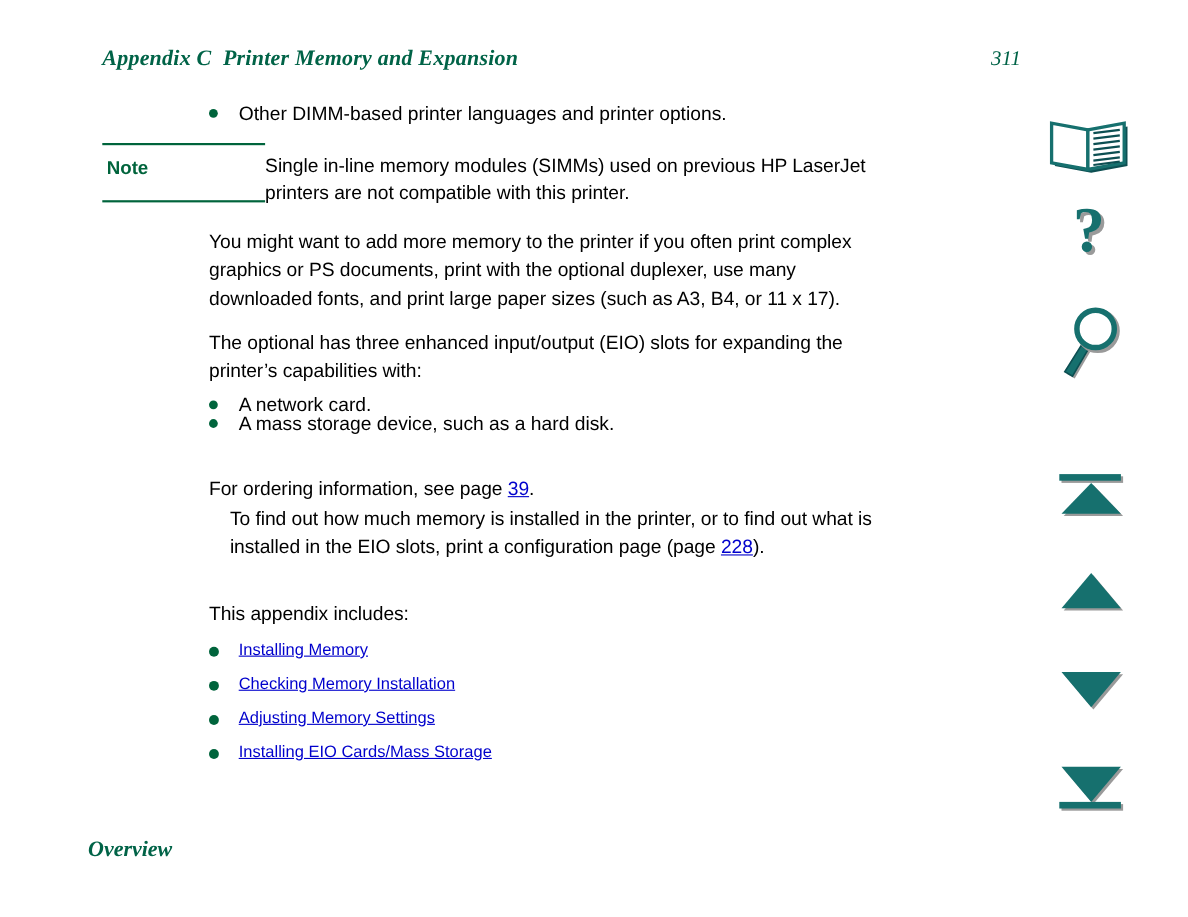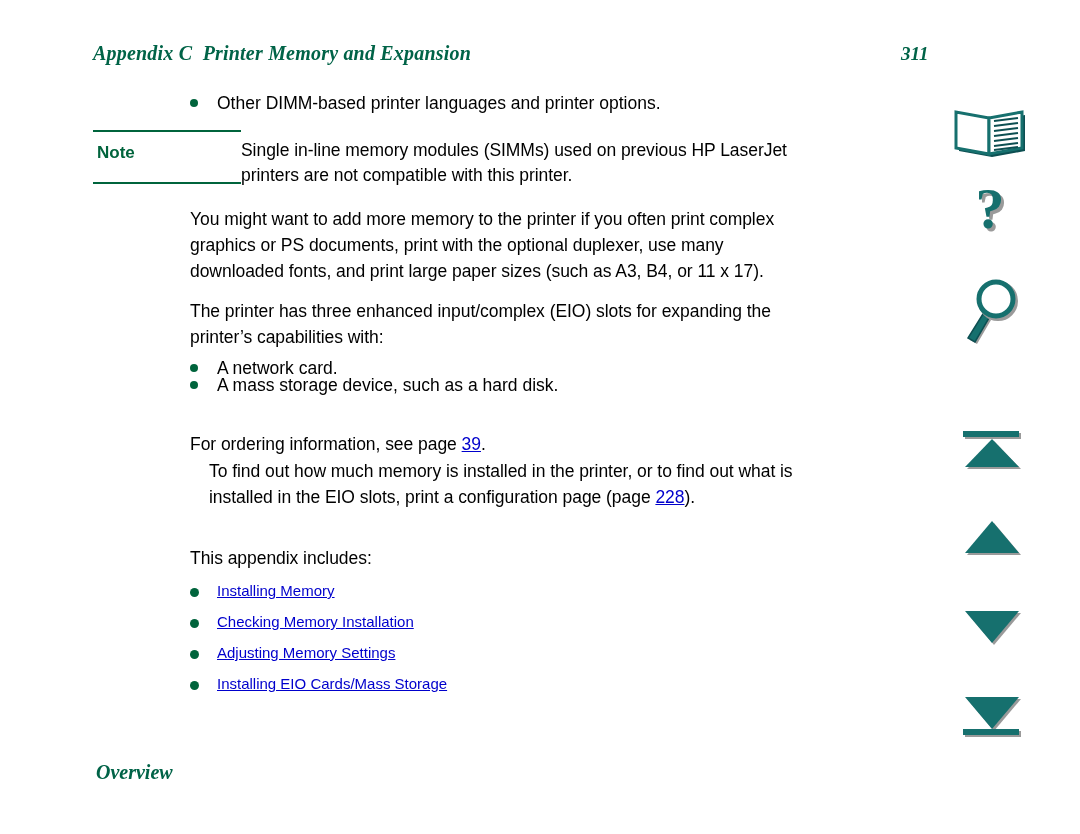--- a/index.html
+++ b/index.html
@@ -46,21 +46,21 @@
     color: #006347;
     white-space: pre;
   }
   #page-header .hdr-pageno {
     position: absolute;
     right: 0;
     top: 1px;
     width: 80px;
     text-align: left;
     font-family: "Liberation Serif", serif;
-    font-weight: bold;
+    font-weight: normal;
     font-style: italic;
     font-size: 19px;
     color: #006347;
   }
 
   
   .body-text {
     position: absolute;
     font-size: 17.5px;
     line-height: 26px;
@@ -151,21 +151,21 @@
     line-height: 26px;
   }
   .link-list .btext span.doclink {
     color: #0000cc;
     text-decoration: underline;
   }
 
   
   #section-heading {
     position: absolute;
-    left: 96px;
+    left: 80px;
     top: 761px;
     font-family: "Liberation Serif", serif;
     font-weight: bold;
     font-style: italic;
     font-size: 20px;
     color: #006347;
   }
 
   
   #nav-rail {
@@ -217,21 +217,21 @@
     <div>printers are not compatible with this printer.</div>
   </div>
 
   <div class="body-text" style="left:190px; top:206px; width:730px;">
     <div>You might want to add more memory to the printer if you often print complex</div>
     <div>graphics or PS documents, print with the optional duplexer, use many</div>
     <div>downloaded fonts, and print large paper sizes (such as A3, B4, or 11 x 17).</div>
   </div>
 
   <div class="body-text" style="left:190px; top:298px; width:730px;">
-    <div>The printer has three enhanced input/complex (EIO) slots for expanding the</div>
+    <div>The optional has three enhanced input/output (EIO) slots for expanding the</div>
     <div>printer’s capabilities with:</div>
   </div>
 
   <div class="bullet-row" style="left:190px; top:355px; width:600px;">
     <span class="dot"></span>
     <span class="btext">A network card.</span>
   </div>
   <div class="bullet-row" style="left:190px; top:372px; width:600px;">
     <span class="dot"></span>
     <span class="btext">A mass storage device, such as a hard disk.</span>

